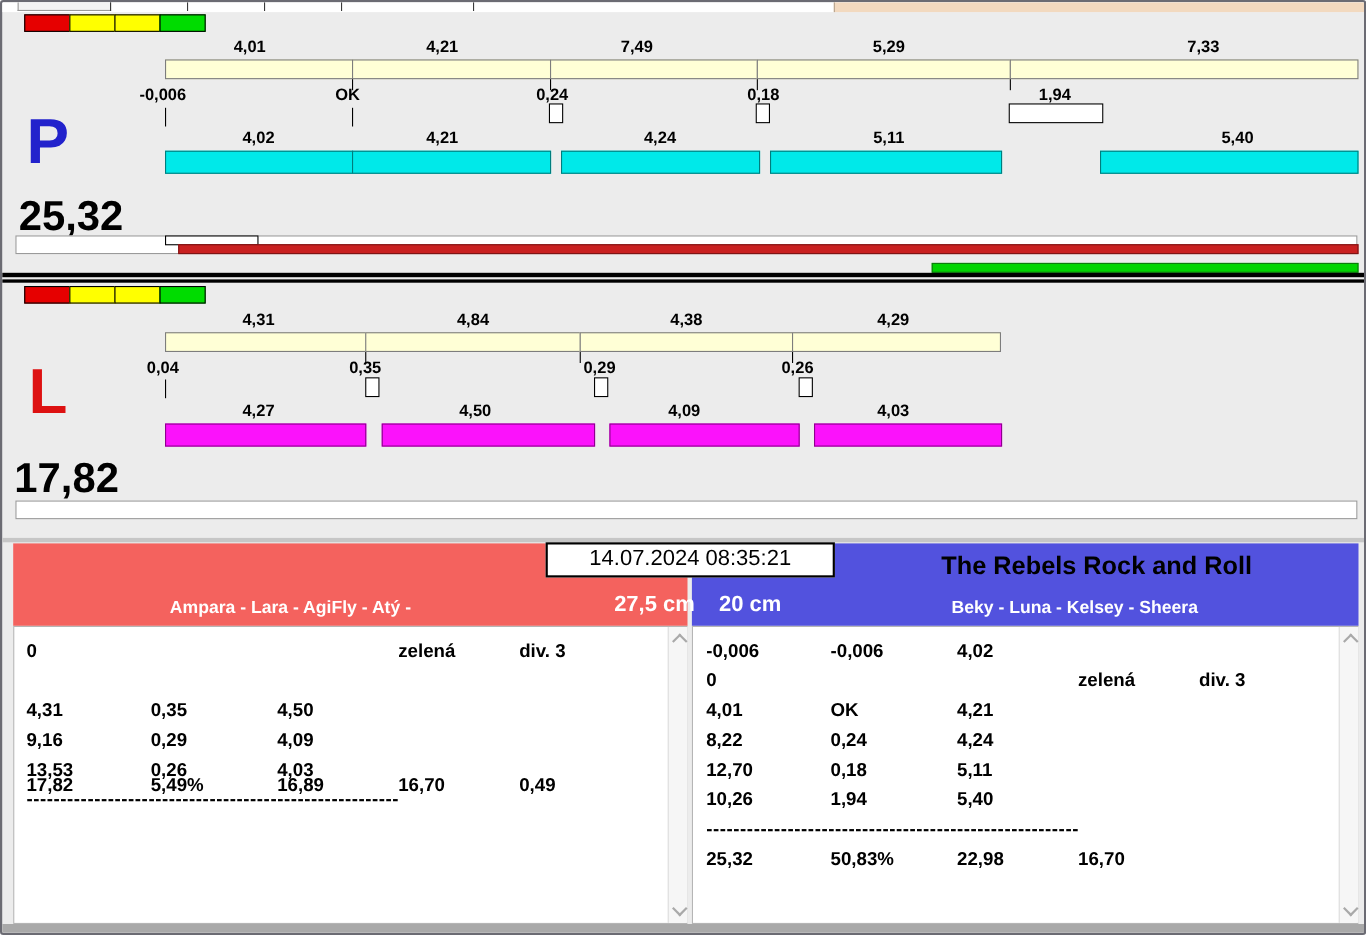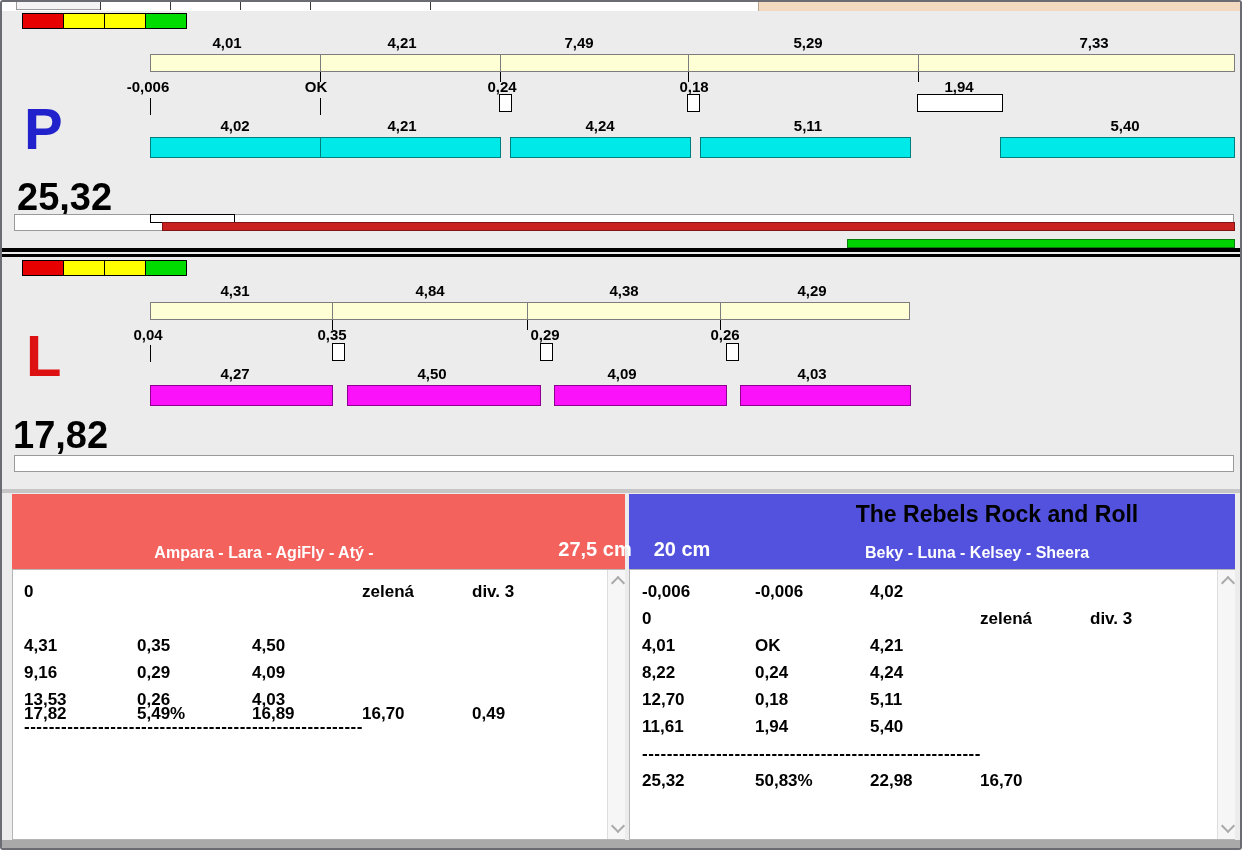--- a/index.html
+++ b/index.html
@@ -162,20 +162,21 @@
   <div class="abs" style="left:10px;top:492px;width:613px;height:75px;background:var(--team-left-bg)"></div>
   <div class="abs" style="left:627px;top:492px;width:606px;height:75px;background:var(--team-right-bg)"></div>
 
   <div class="members" style="left:14px;width:496px">Ampara - Lara - AgiFly - Atý -</div>
   <div class="cat" style="left:541px;width:104px">27,5 cm</div>
 
   <div class="ttl" style="left:757px;width:476px">The Rebels Rock and Roll</div>
   <div class="cat" style="left:632px;width:96px">20 cm</div>
   <div class="members" style="left:740px;width:470px">Beky - Luna - Kelsey - Sheera</div>
 
+  <div class="datebox">14.07.2024 08:35:21</div>
 
   <div class="textarea" style="left:10px;width:613px"></div>
   <div class="trow" style="left:22px;top:580px">
     <span class="tcell">0</span><span class="tcell"></span><span class="tcell"></span><span class="tcell">zelená</span><span class="tcell">div. 3</span>
   </div>
   <div class="trow" style="left:22px;top:634px">
     <span class="tcell">4,31</span><span class="tcell">0,35</span><span class="tcell">4,50</span><span class="tcell"></span><span class="tcell"></span>
   </div>
   <div class="trow" style="left:22px;top:661px">
     <span class="tcell">9,16</span><span class="tcell">0,29</span><span class="tcell">4,09</span><span class="tcell"></span><span class="tcell"></span>
@@ -202,21 +203,21 @@
   <div class="trow" style="left:640px;top:634px">
     <span class="tcell">4,01</span><span class="tcell">OK</span><span class="tcell">4,21</span><span class="tcell"></span><span class="tcell"></span>
   </div>
   <div class="trow" style="left:640px;top:661px">
     <span class="tcell">8,22</span><span class="tcell">0,24</span><span class="tcell">4,24</span><span class="tcell"></span><span class="tcell"></span>
   </div>
   <div class="trow" style="left:640px;top:688px">
     <span class="tcell">12,70</span><span class="tcell">0,18</span><span class="tcell">5,11</span><span class="tcell"></span><span class="tcell"></span>
   </div>
   <div class="trow" style="left:640px;top:715px">
-    <span class="tcell">11,61</span><span class="tcell">1,94</span><span class="tcell">5,40</span><span class="tcell"></span><span class="tcell"></span>
+    <span class="tcell">10,26</span><span class="tcell">1,94</span><span class="tcell">5,40</span><span class="tcell"></span><span class="tcell"></span>
   </div>
   <div class="trow divider" style="left:640px;top:742px">-------------------------------------------------------</div>
   <div class="trow" style="left:640px;top:769px">
     <span class="tcell">25,32</span><span class="tcell">50,83%</span><span class="tcell">22,98</span><span class="tcell">16,70</span><span class="tcell"></span>
   </div>
   <div class="scrollbar" style="left:1215px">
     <div class="chev up"></div>
     <div class="chev down"></div>
   </div>
 

